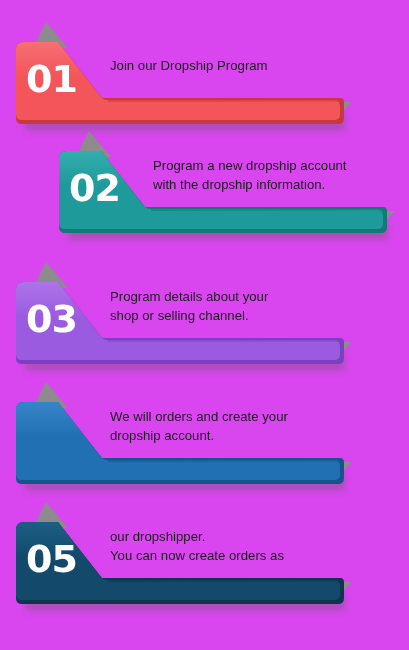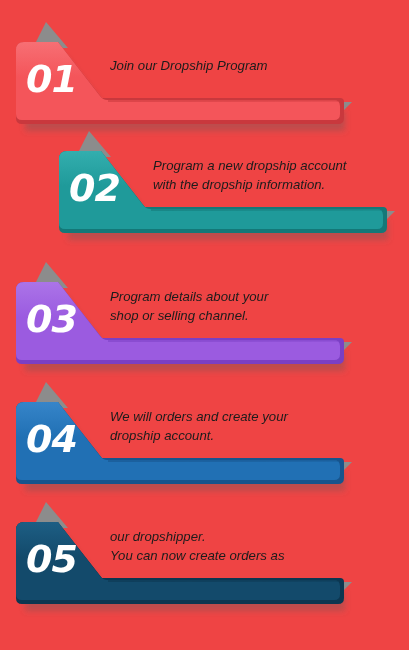--- a/index.html
+++ b/index.html
@@ -11,22 +11,21 @@
     height: 650px;
     background: #ffffff;
     font-family: "Liberation Sans", sans-serif;
     overflow: hidden;
   }
 
   .infographic {
     position: relative;
     width: 409px;
     height: 650px;
-    background: #ef4444;
-    font-style: italic;
+    background: #d946ef;
   }
 
   .step {
     position: absolute;
     left: 0;
     width: 409px;
     height: 120px;
   }
 
   .step-svg {
@@ -164,21 +163,20 @@
             <stop offset="100%" stop-color="#2170b4"></stop>
           </linearGradient>
         </defs>
         <polygon points="46,4 68,30 33,30" fill="#8c8c8c"></polygon>
         <polygon points="330,84 352,84 332,104" fill="#8c8c8c"></polygon>
         <path d="M22,34 L62,34 L104,88 L342,88 L342,108 L22,108 Z" fill="rgba(90,90,90,0.34)" filter="url(#shadow3)" transform="translate(3,5)"></path>
         <path d="M16,32 q0,-8 8,-8 L58,24 L102,80 L340,80 q4,0 4,4 L344,100 q0,6 -6,6 L22,106 q-6,0 -6,-6 Z" fill="#17548c"></path>
         <path d="M16,32 q0,-8 8,-8 L58,24 L100,78 q3,4 7,4 L334,82 q6,0 6,6 L340,96 q0,6 -6,6 L22,102 q-6,0 -6,-6 Z" fill="url(#g3)"></path>
         <path d="M108,82 L334,82 q6,0 6,6 L340,86 q0,-2.5 -4,-2.5 L108,84 Z" fill="#17548c" opacity="0.55"></path>
       </svg>
-      <div class="step-number">04</div>
       <div class="step-text left">
         <span class="line">We will orders and create your</span>
         <span class="line">dropship account.</span>
       </div>
     </div>
     <div class="step" style="top: 498px;">
       <svg class="step-svg" viewBox="0 0 409 120">
         <defs>
           <filter id="shadow4" x="-20%" y="-20%" width="150%" height="160%">
             <feGaussianBlur in="SourceGraphic" stdDeviation="3.2"></feGaussianBlur>

